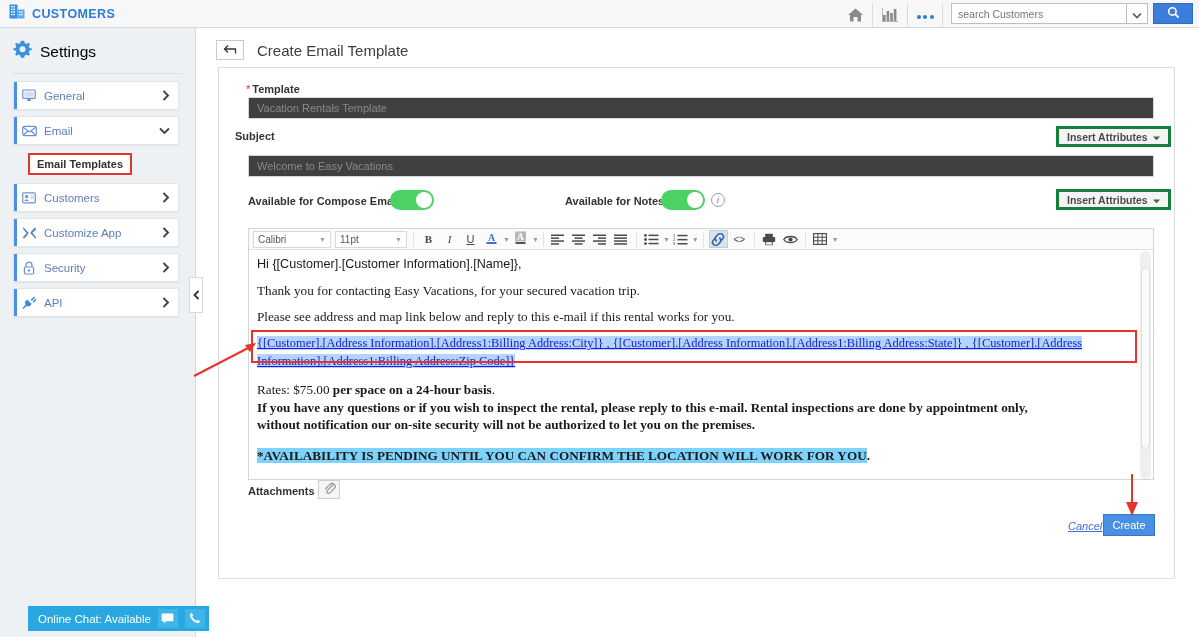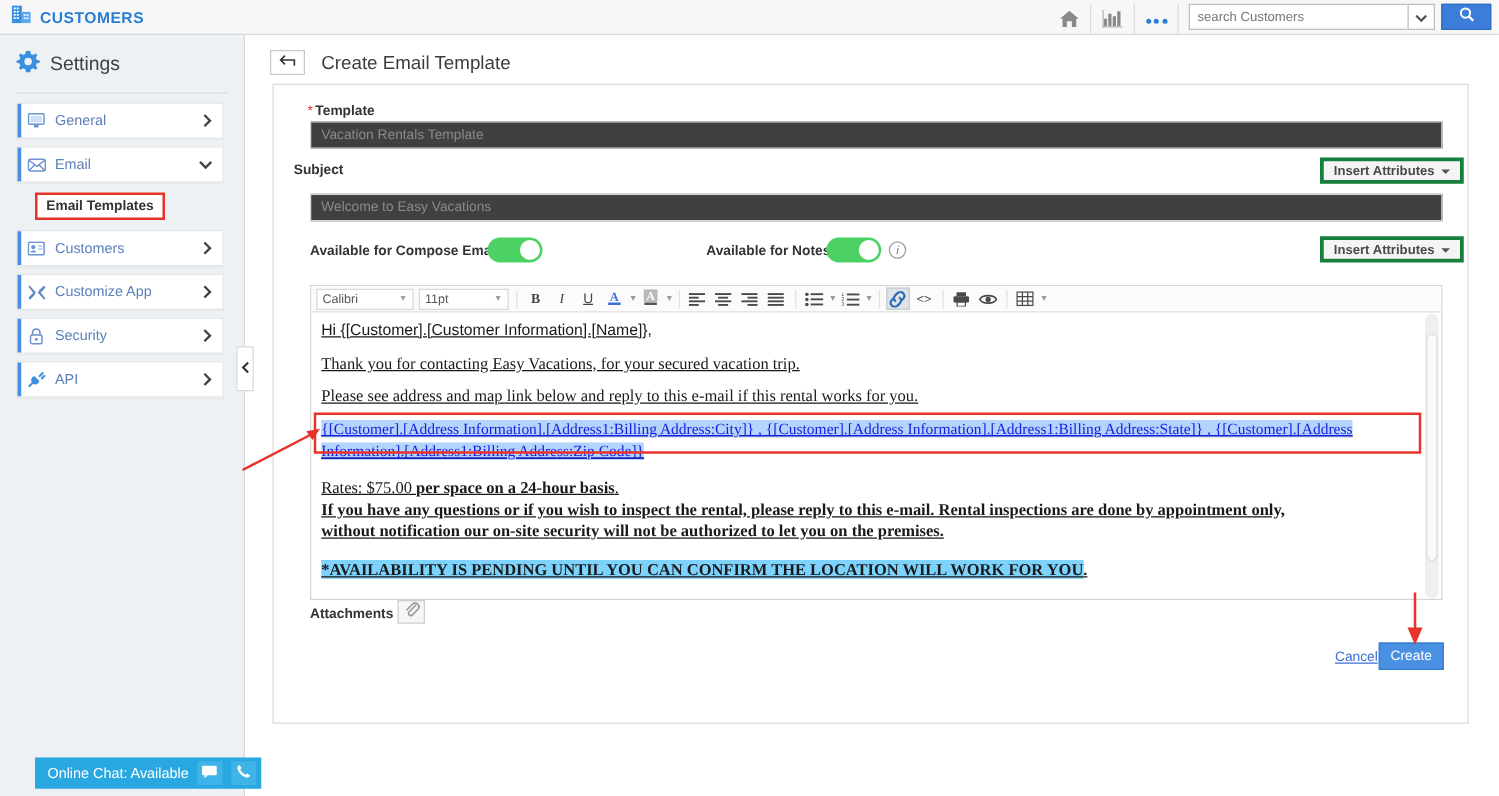--- a/index.html
+++ b/index.html
@@ -57,21 +57,21 @@
   .sidebar {
     position: absolute; top: 28px; left: 0;
     width: 196px; height: 609px;
     background: #eef1f4;
     border-right: 1px solid #d5d9dd;
   }
   .settings-head {
     display: flex; align-items: center; gap: 8px;
     padding: 12px 0 8px 13px;
   }
-  .settings-title { font-size: 15.5px; color: #404040; text-align: center; }
+  .settings-title { font-size: 15.5px; color: #000000; text-align: center; }
   .side-sep { height: 1px; background: #dcdfe2; margin: 2px 13px 7px 13px; }
   .nav-item {
     position: relative;
     height: 29px; margin: 0 16px 6px 13px;
     background: #ffffff; border: 1px solid #e2e5e8;
     display: flex; align-items: center; cursor: pointer;
     box-shadow: 0 1px 1px rgba(0,0,0,.04);
   }
   .nav-item::before {
     content: ""; position: absolute; left: 0; top: 0; bottom: 0;
@@ -176,21 +176,21 @@
   .ed-btn.active { background: #dfe3e8; border: 1px solid #c6ccd3; }
   .mini-caret { font-size: 7px; color: #9a9a9a; margin-left: 1px; cursor: pointer; }
 
   .ed-body {
     position: relative;
     height: 230px; overflow: hidden; padding: 6px 10px 0 8px;
     font-family: "Liberation Serif", serif; font-size: 13.2px; color: #1a1a1a;
     line-height: 1.32;
   }
   .ln-sans { font-family: "Liberation Sans", sans-serif; font-size: 12.6px; }
-  .ed-body p { margin: 0 0 9px 0; text-decoration: underline; }
+  .ed-body p { margin: 0 0 9px 0; }
   .sel-link {
     color: #1a1ae0; text-decoration: underline; background: #b3d4fc;
     font-size: 12.4px; line-height: 1.28; display: inline;
   }
   .redbox {
     position: absolute; left: 2px; top: 80px; width: 886px; height: 33px;
     border: 2px solid #e8332a; pointer-events: none;
   }
   .hl-yellow { background: #7dd3fc; font-weight: bold; }
   .bold { font-weight: bold; }
@@ -198,21 +198,21 @@
   .ed-scroll {
     position: absolute; right: 2px; top: 22px; width: 11px; height: 228px;
     background: #efefef; border-radius: 6px; cursor: pointer;
   }
   .ed-scroll .thumb {
     position: absolute; left: 1px; top: 16px; width: 9px; height: 182px;
     background: #fafafa; border: 1px solid #dddddd; border-radius: 5px;
   }
 
   .cancel-link {
-    font-size: 11px; color: #3b6fd8; text-decoration: underline; cursor: pointer;
+    font-size: 11px; color: #3b6fd8; text-decoration: underline; cursor: pointer; font-style: italic;
   }
   .create-btn {
     width: 52px; height: 22px; background: #4a90e2; border: 1px solid #3579c6;
     color: #fff; font-size: 11px; display: flex; align-items: center;
     justify-content: center; cursor: pointer;
   }
   .attach-btn {
     width: 22px; height: 19px; border: 1px solid #cfcfcf; background: #f6f6f6;
     display: flex; align-items: center; justify-content: center; cursor: pointer;
   }

